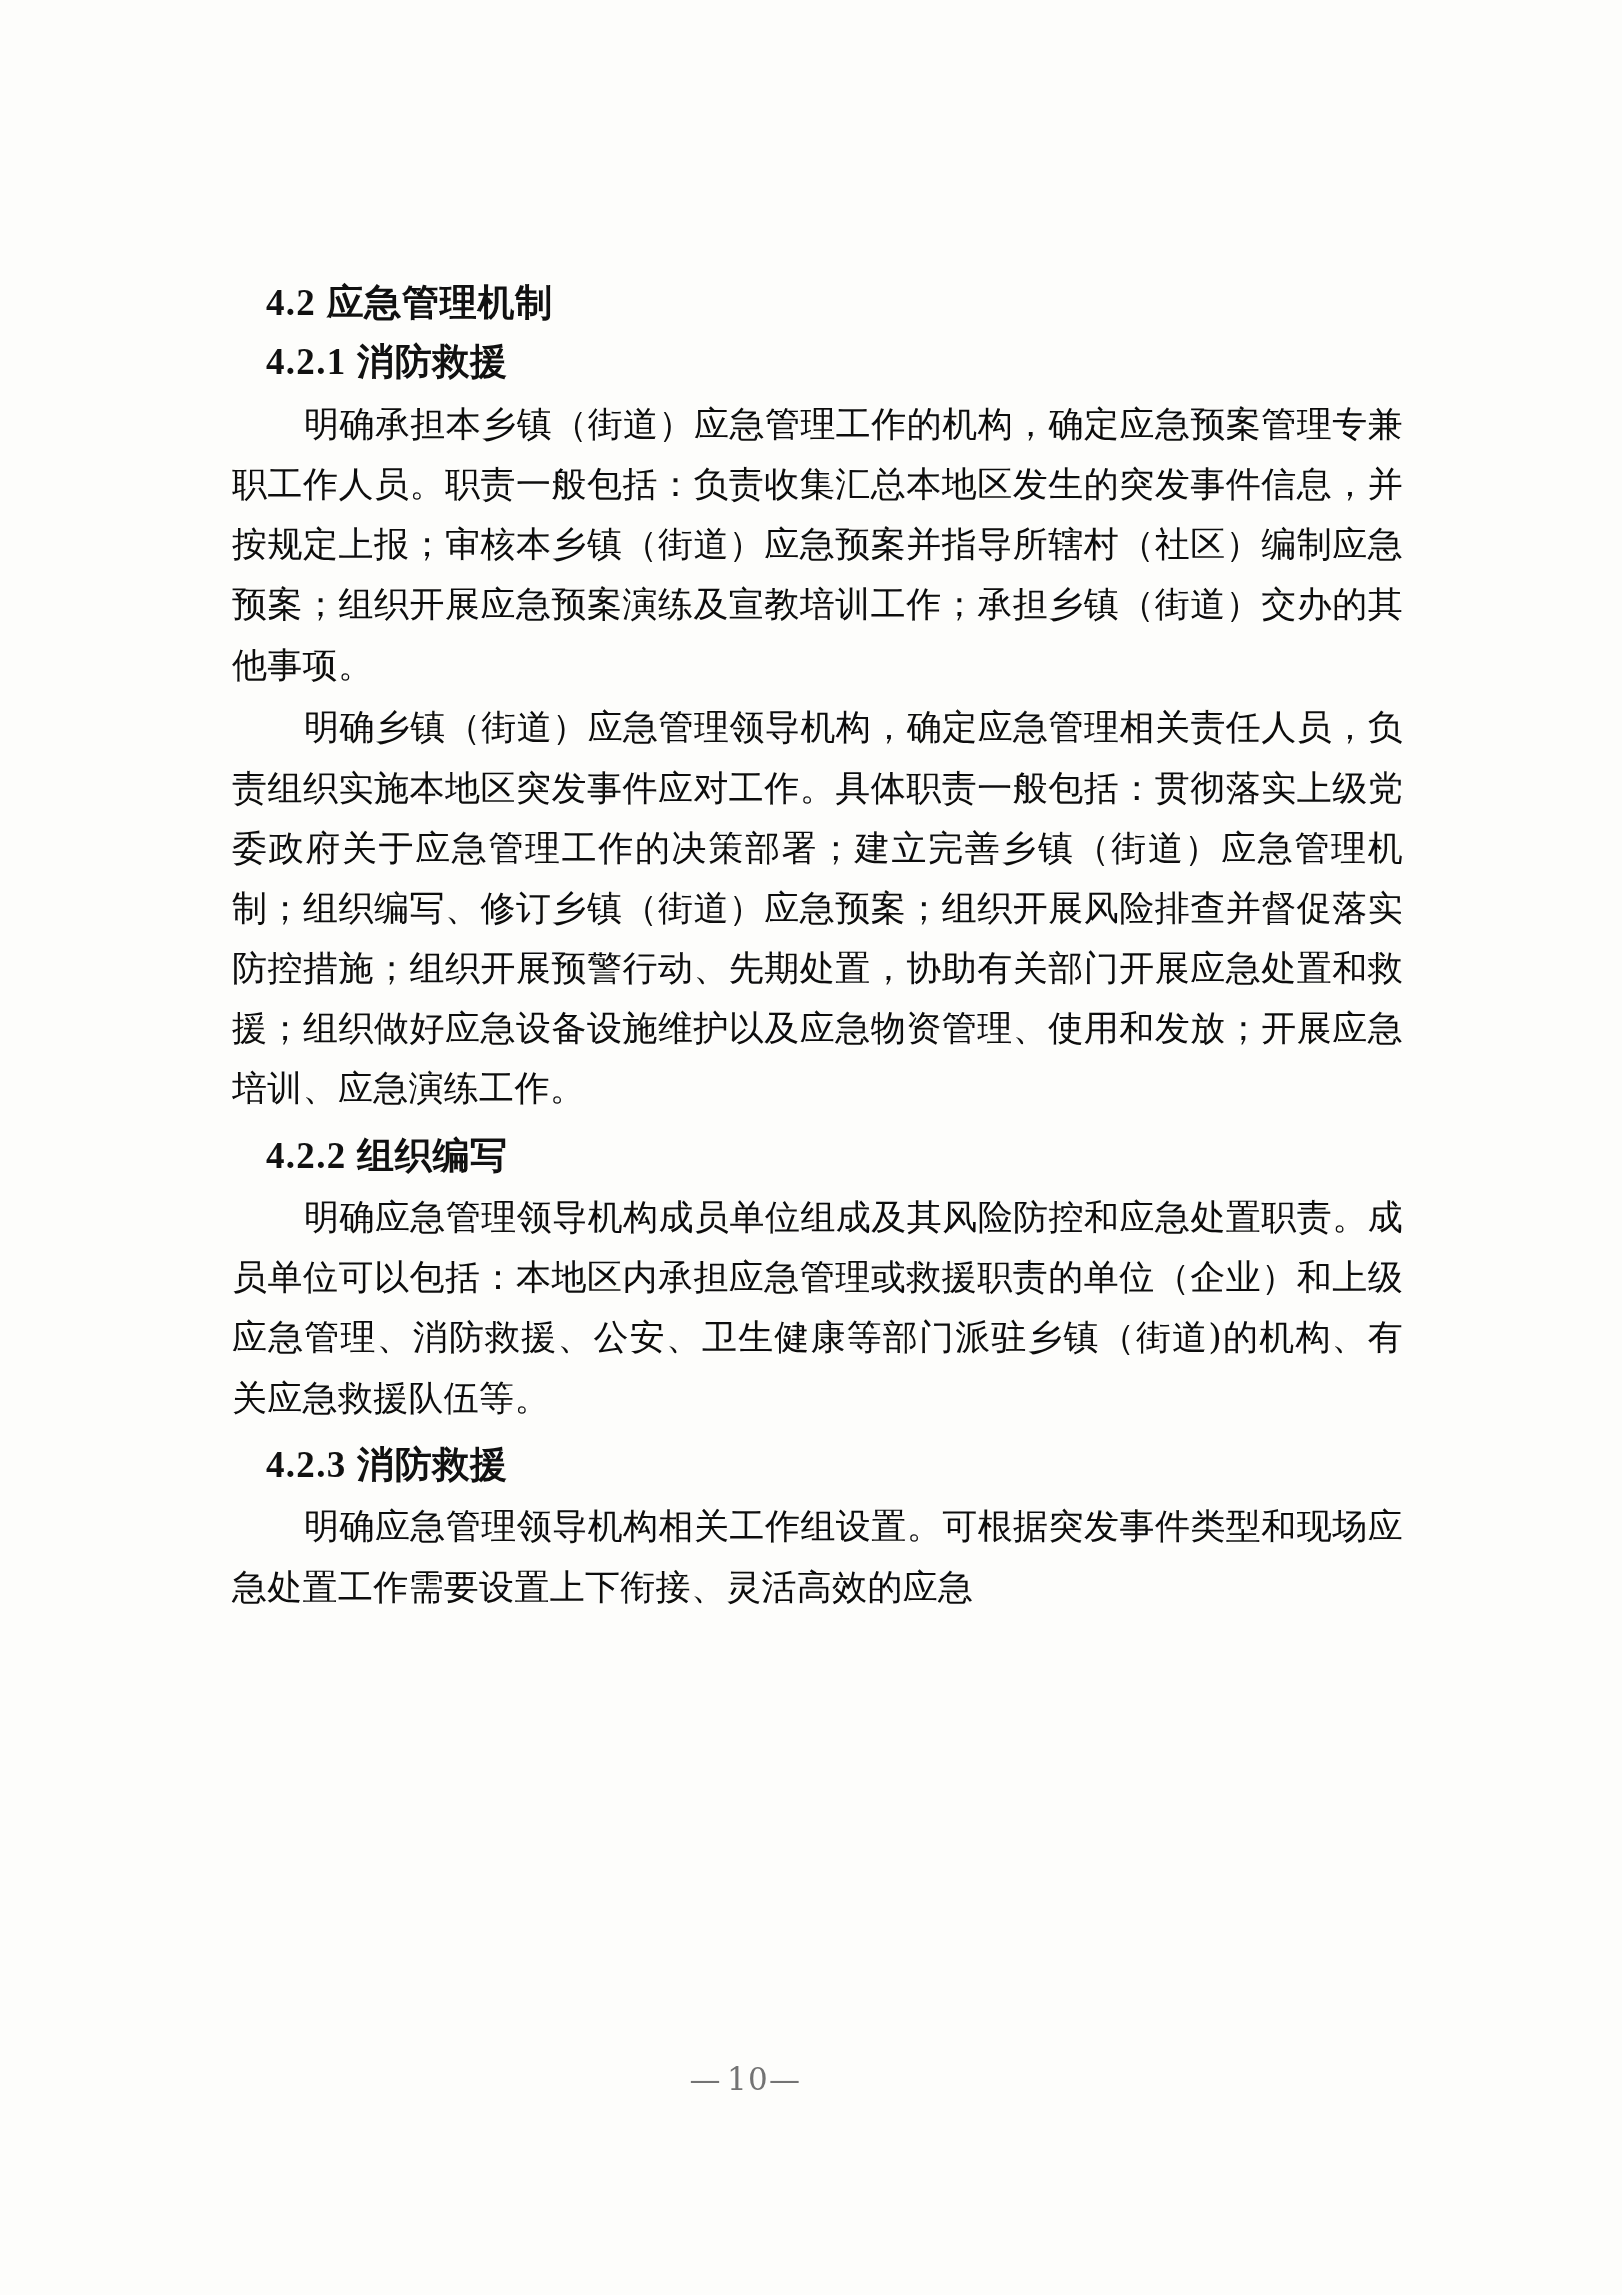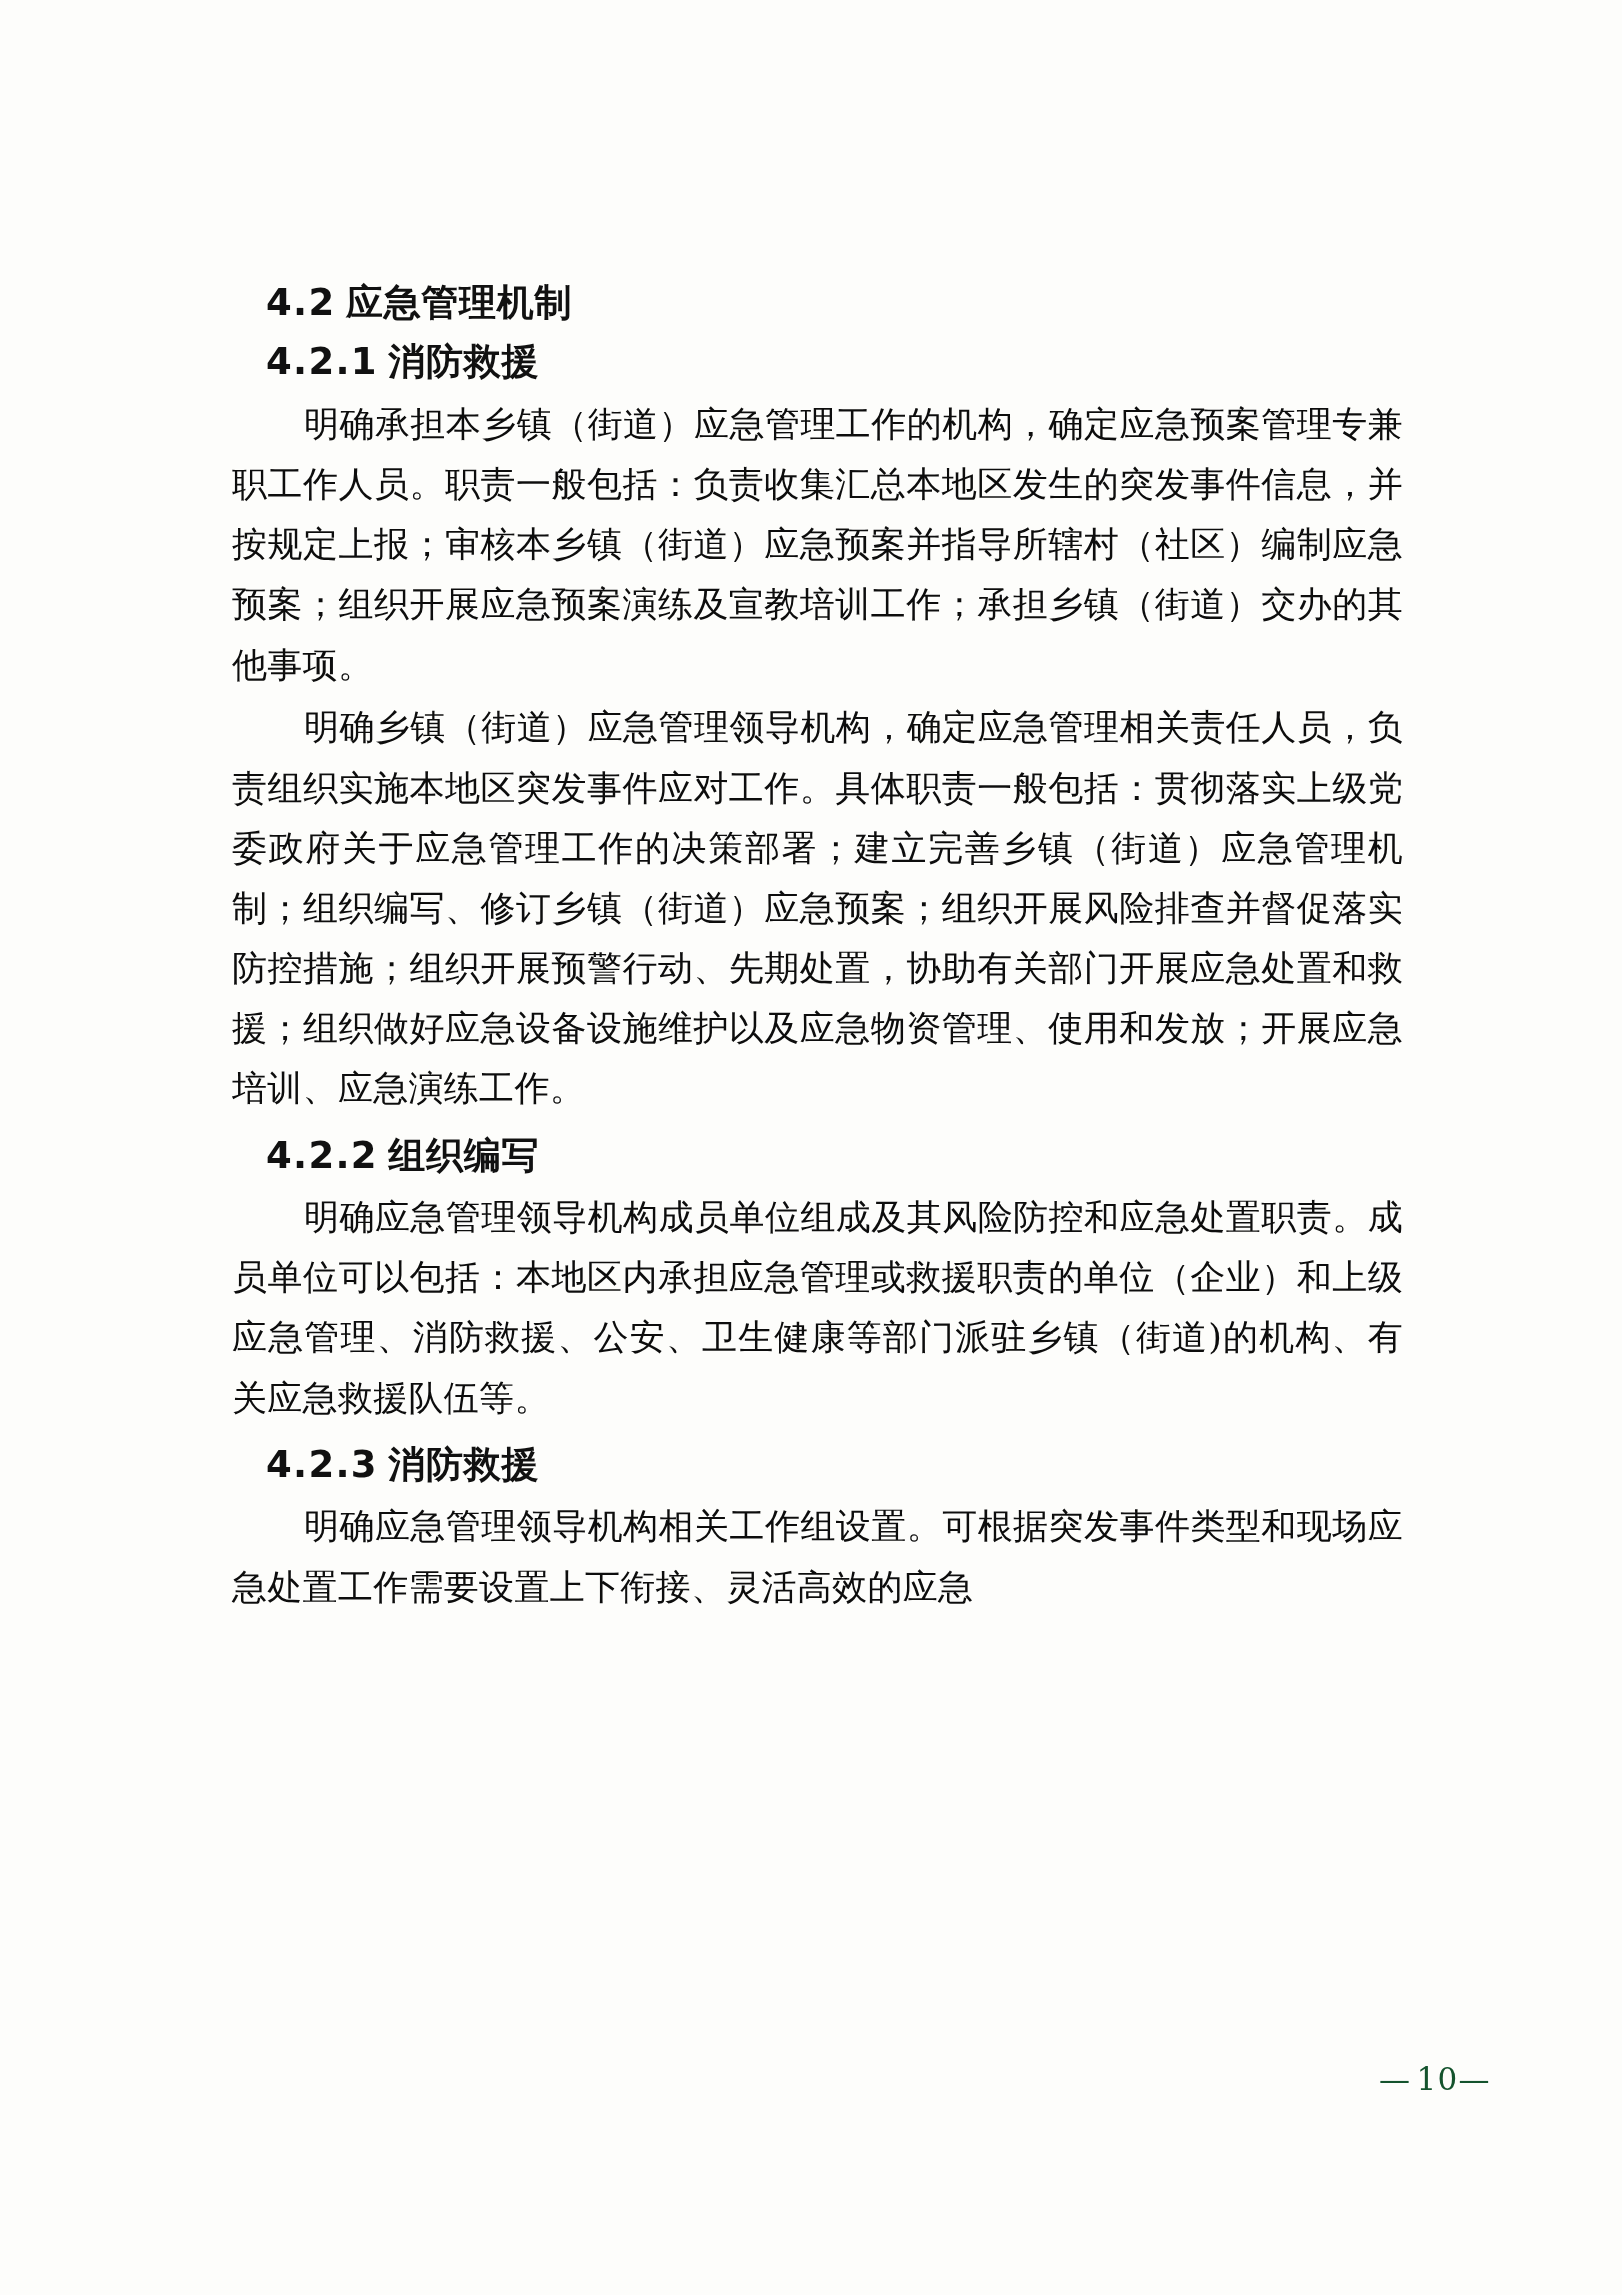--- a/index.html
+++ b/index.html
@@ -30,42 +30,43 @@
     font-size: 37px;
     line-height: 1.5;
     color: #111111;
     margin: 0 0 3.9px 0;
     padding-left: 34px;
     letter-spacing: 0.7px;
   }
   .heading .num {
     letter-spacing: 1.3px;
     margin-right: 10.5px;
+    font-family: Liberation Serif, serif;
   }
   .para {
     font-family: "DejaVu Serif", "DejaVu Sans", serif;
     font-size: 35px;
     line-height: 1.72;
     color: #0d0d0d;
     margin: 0 0 2.6px 0;
     text-indent: 72px;
     text-align: justify;
     text-justify: inter-ideograph;
     letter-spacing: 0.3px;
   }
   .spacer-sm { height: 6.5px; }
   .footer {
     position: absolute;
     left: 0;
     top: 2061px;
     width: 1496px;
-    text-align: right;
+    text-align: center;
     font-family: "DejaVu Serif", serif;
     font-size: 31px;
-    color: #14532d;
+    color: #737373;
     letter-spacing: 6.5px;
   }
   .footer .fnum {
     letter-spacing: 1.3px;
   }
 </style>
 </head>
 <body>
 
 <div class="page">

